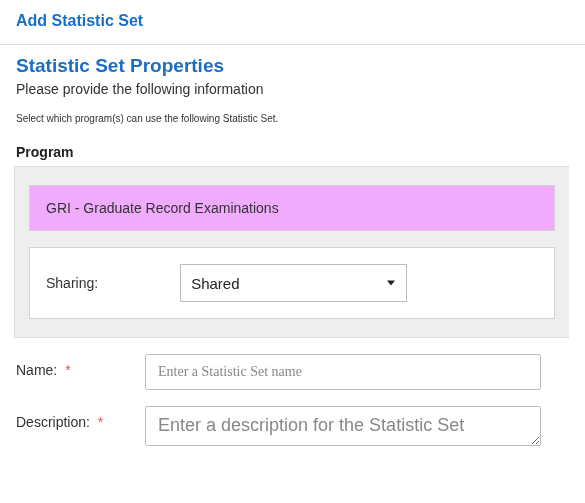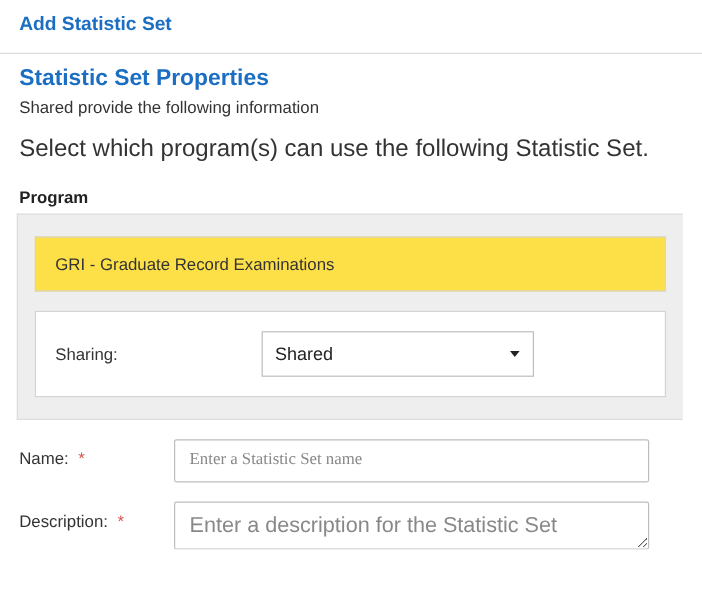--- a/index.html
+++ b/index.html
@@ -31,52 +31,52 @@
       font-size: 14px;
       margin-bottom: 16px;
     }
     .subsection-title {
       font-size: 17px;
       font-weight: 700;
       color: #222;
       margin-bottom: 10px;
     }
     .sub-helper {
-      font-size: 20px;
+      font-size: 10px;
       color: #333;
       margin-bottom: 20px;
     }
     .group-label {
       font-weight: 700;
       font-size: 14px;
       color: #222;
       margin-bottom: 6px;
     }
     .panel {
       background: #eee;
       border: 1px solid #ddd;
       padding: 18px 14px 18px 14px;
       margin-left: -2px;
       border-right: none;
     }
     .program-box {
-      background: #fde047;
+      background: #f0abfc;
       border: 1px solid #d4d4d4;
       padding: 14px 16px;
       font-size: 14px;
       color: #333;
       margin-bottom: 16px;
     }
     .sharing-row {
       background: #fff;
       border: 1px solid #d4d4d4;
       padding: 16px 16px;
       display: flex;
       align-items: center;
-      gap: 120px;
+      gap: 82px;
     }
     .sharing-label {
       font-size: 14px;
       color: #333;
     }
     .select-wrap {
       position: relative;
       width: 227px;
     }
     .select-box {
@@ -146,21 +146,21 @@
     }
   </style>
 </head>
 <body>
 
 <h1 class="page-title">Add Statistic Set</h1>
 
 <div class="content">
 
   <h2 class="section-title">Statistic Set Properties</h2>
-  <p class="helper-text">Shared provide the following information</p>
+  <p class="helper-text">Please provide the following information</p>
 
   <p class="sub-helper">Select which program(s) can use the following Statistic Set.</p>
 
   <div class="group-label">Program</div>
 
   <div class="panel">
 
     <div class="program-box">GRI - Graduate Record Examinations</div>
 
     <div class="sharing-row">

